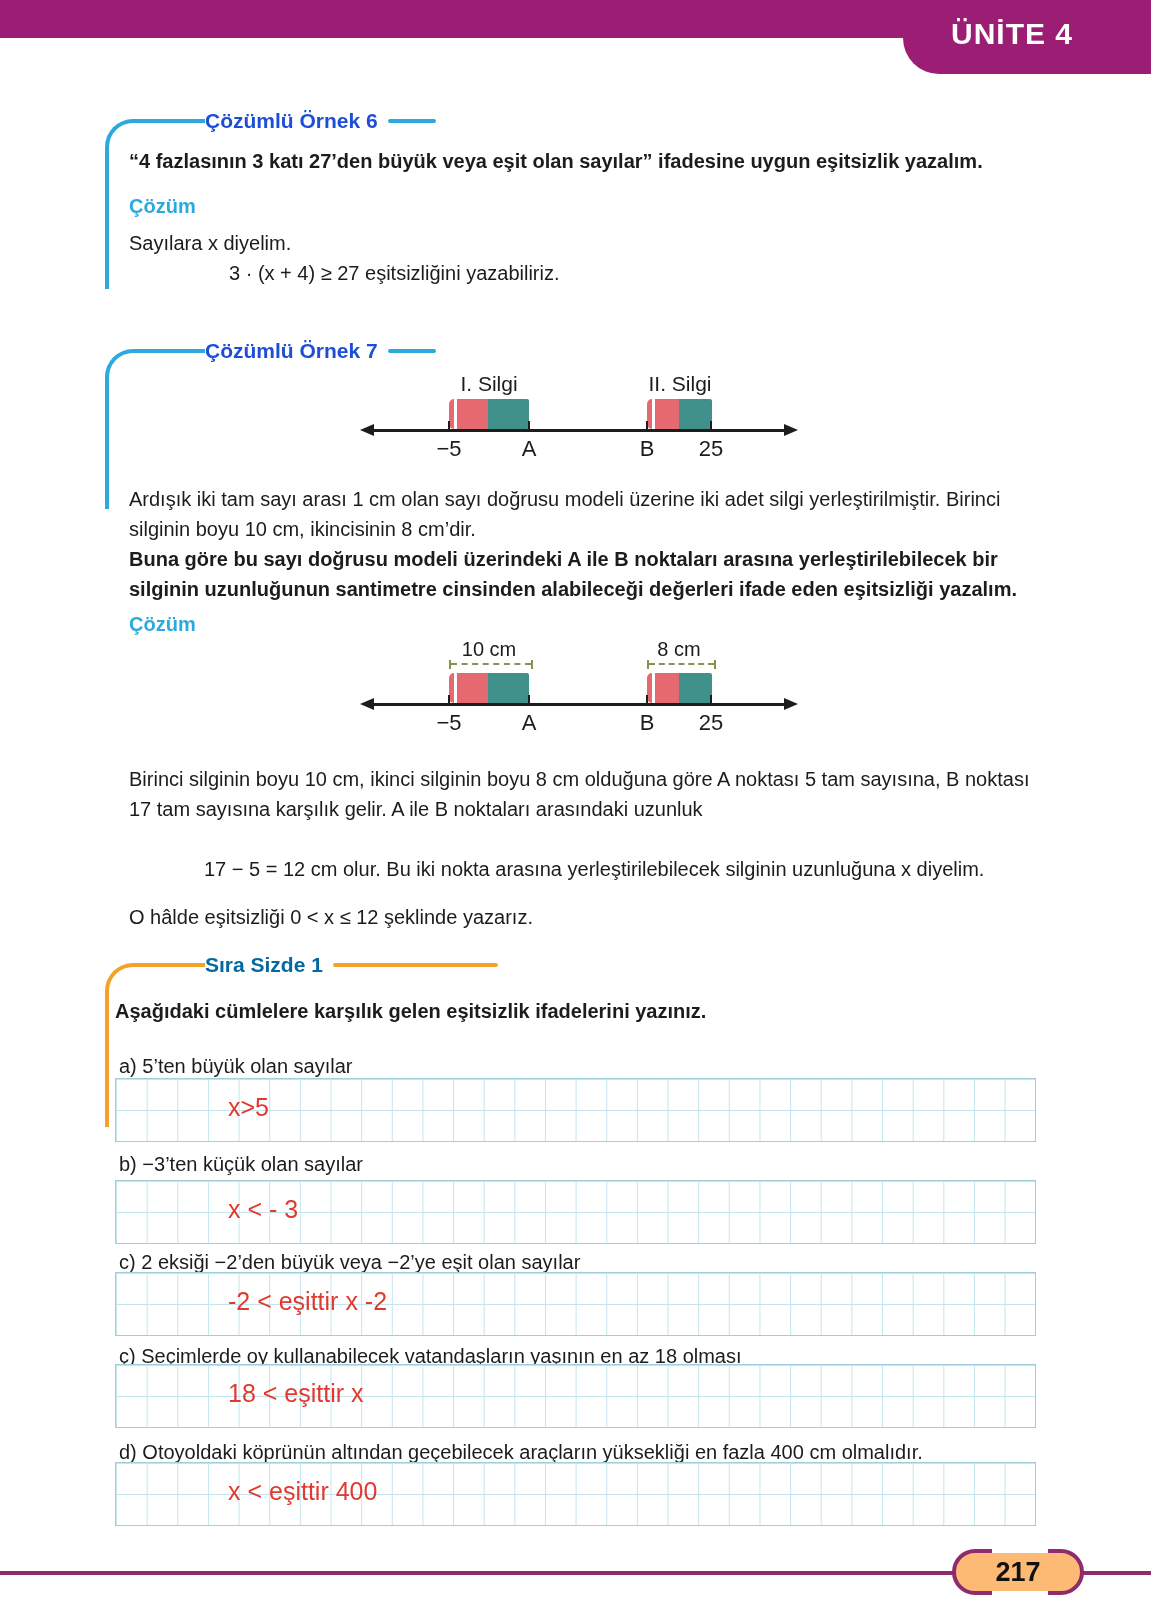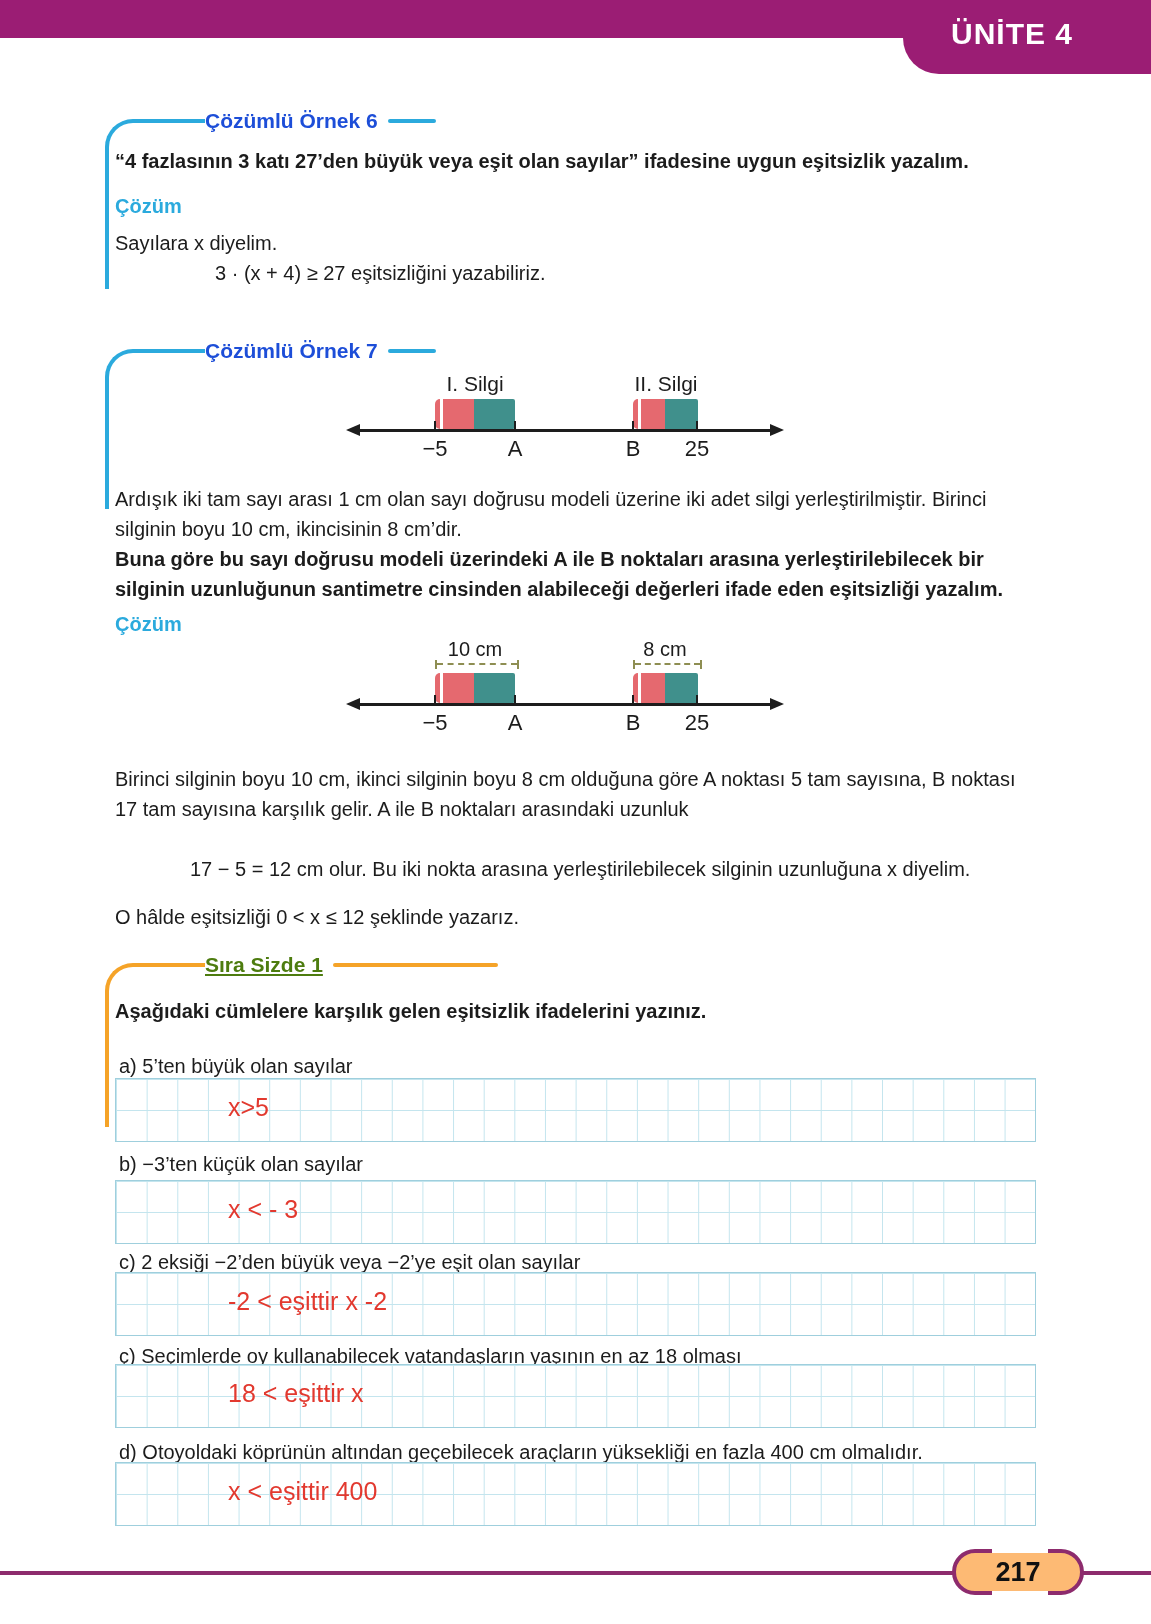--- a/index.html
+++ b/index.html
@@ -20,25 +20,25 @@
   .section { position:absolute; left:105px; width:935px; }
   .bracket {
     position:absolute; left:0; top:11px; width:96px;
     border-left:4px solid; border-top:4px solid; border-top-left-radius:28px;
   }
   .bracket.cyan { border-color:#2baadd; }
   .bracket.orange { border-color:#f5a328; }
   .head-row { position:relative; margin-left:100px; display:flex; align-items:center; gap:10px; height:26px; }
   .head-title { font-weight:bold; font-size:21px; white-space:nowrap; }
   .cyan-text { color:#1d4ed8; }
-  .orange-text { color:#4d7c0f;text-decoration:underline; }
+  .orange-text { color:#0369a1; }
   .head-dash { height:4px; width:48px; background:#2baadd; border-radius:2px; }
   .head-dash.orange-dash { width:165px; background:#f5a328; }
 
-  .content { padding-left:10px; }
+  .content { padding-left:24px; }
   .para { font-size:20px; line-height:30px; margin:0; }
   .bold { font-weight:bold; }
   .solution-label { color:#2baadd; font-weight:bold; font-size:20px; line-height:24px; margin:0; }
   .eq { margin-left:100px; }
   .eq2 { margin-left:75px; }
 
   
   .figure { position:relative; margin-left:245px; width:430px; }
   .fig-row { position:relative; }
   .silgi-labels { height:26px; font-size:21px; }

